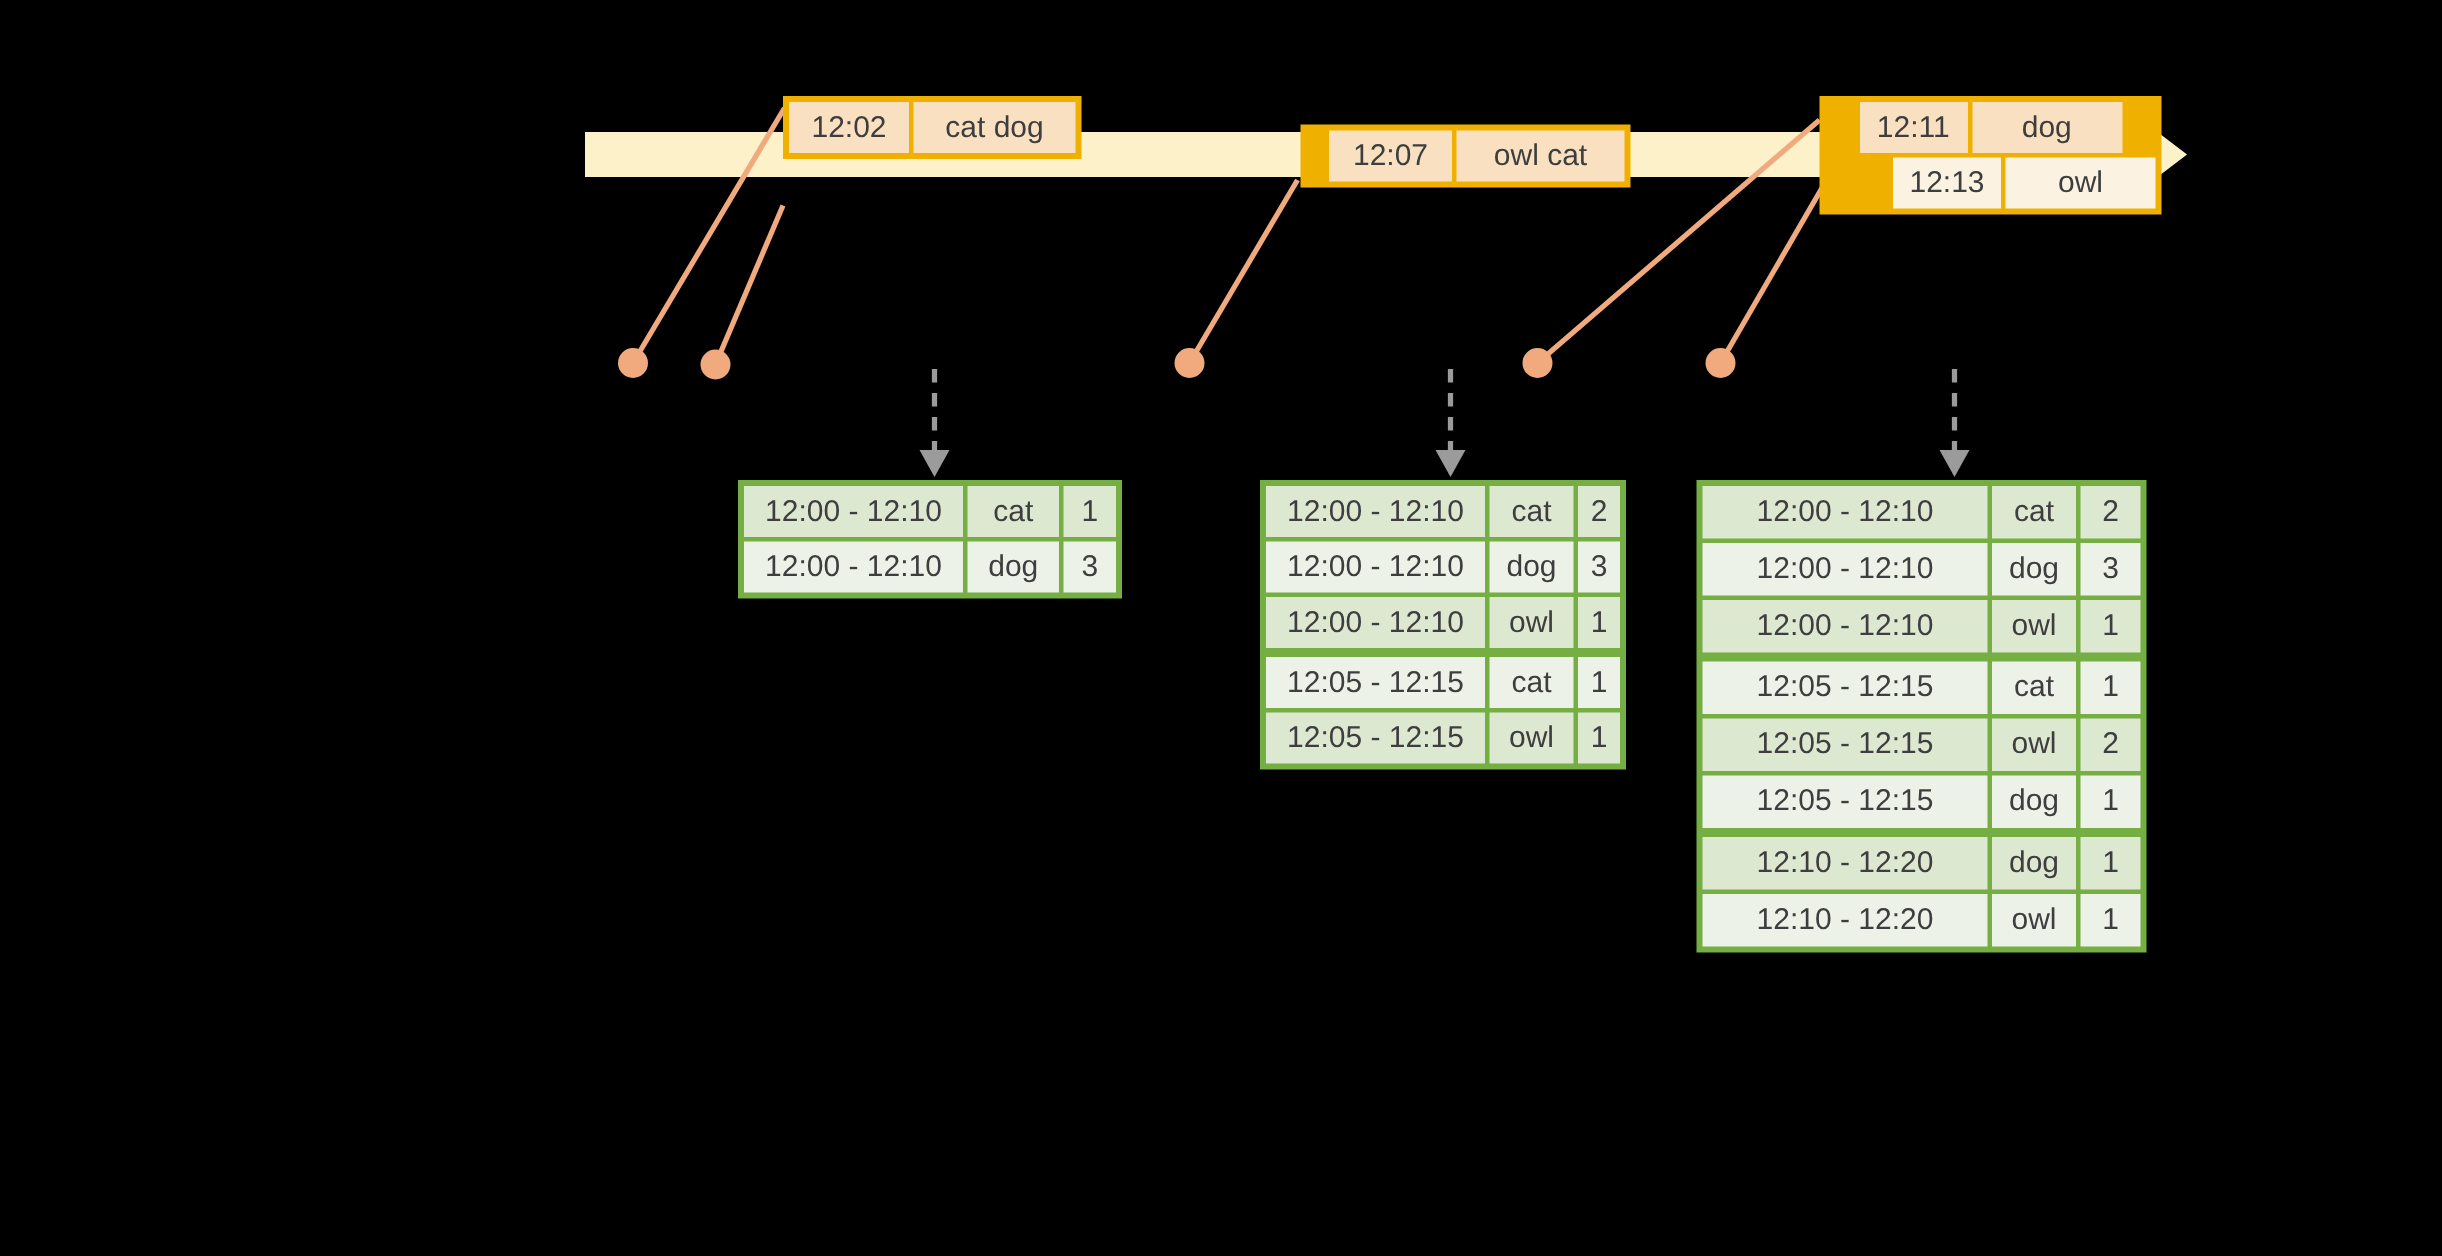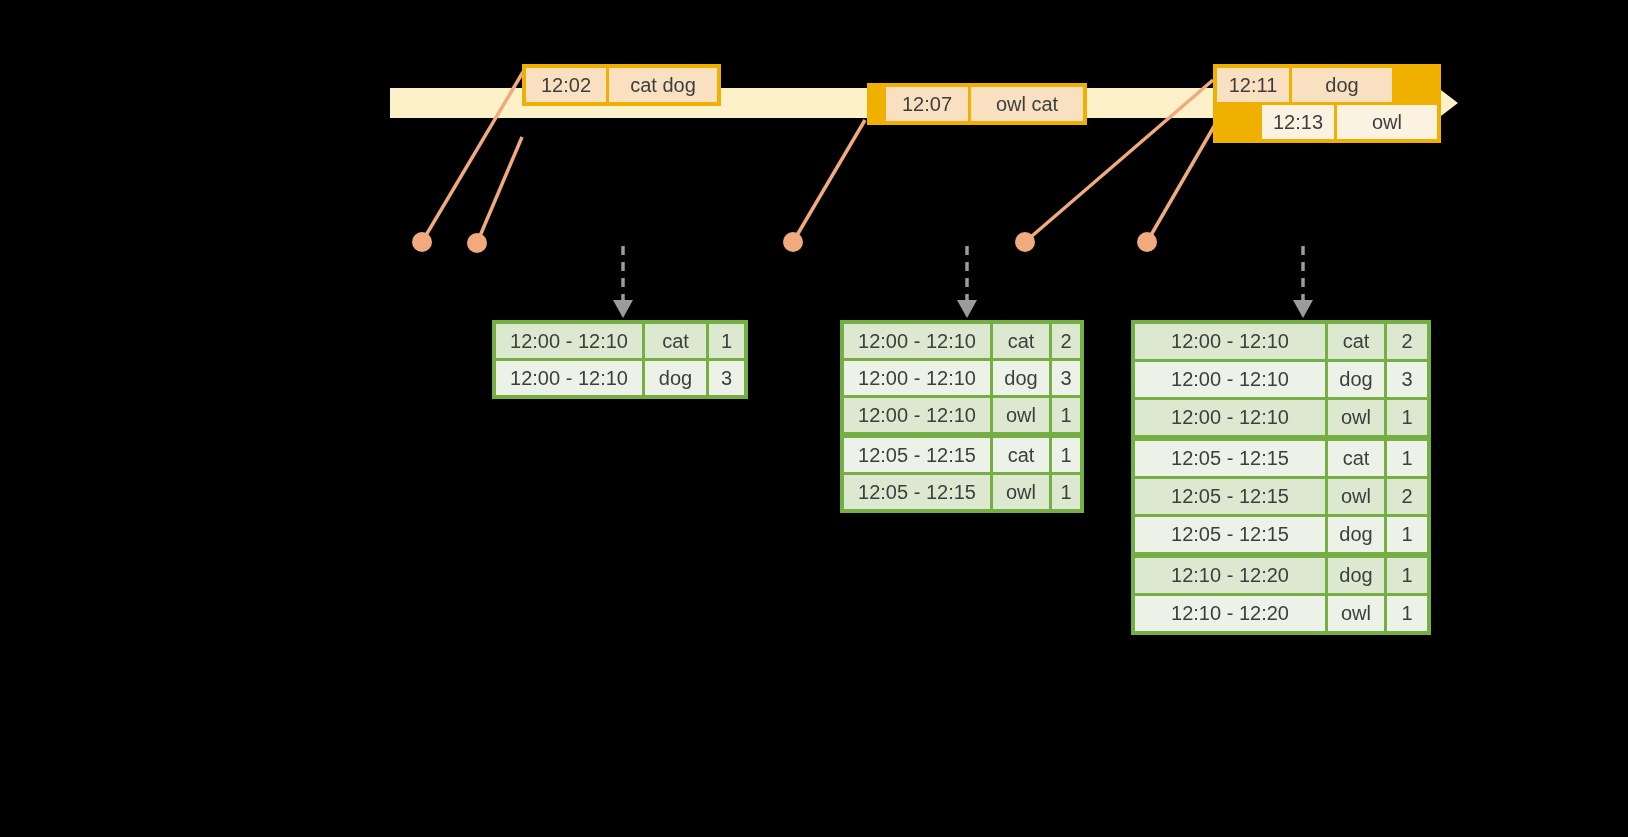--- a/index.html
+++ b/index.html
@@ -49,21 +49,21 @@
         <div class="cell e-dark">12:02</div>
         <div class="cell e-dark">cat dog</div>
       </div>
     </div>
   <div id="etable-1" class="etable" style="left: 867px; top: 83px; padding-left: 19px;">
       <div class="trow" style="grid-template-columns: 82px 112px; height: 34px;">
         <div class="cell e-dark">12:07</div>
         <div class="cell e-dark">owl cat</div>
       </div>
     </div>
-  <div id="etable-2" class="etable" style="left: 1213px; top: 64px;">
+  <div id="etable-2" class="etable" style="left: 1213px; top: 64px; align-items: center;">
       <div class="trow" style="grid-template-columns: 72px 100px; height: 34px;">
         <div class="cell e-dark">12:11</div>
         <div class="cell e-dark">dog</div>
       </div>
       <div class="trow" style="grid-template-columns: 72px 100px; height: 34px; padding-left: 45px;">
         <div class="cell e-light">12:13</div>
         <div class="cell e-light">owl</div>
       </div>
     </div>
   <div id="rtable-0" class="rtable" style="left: 492px; top: 320px;">

